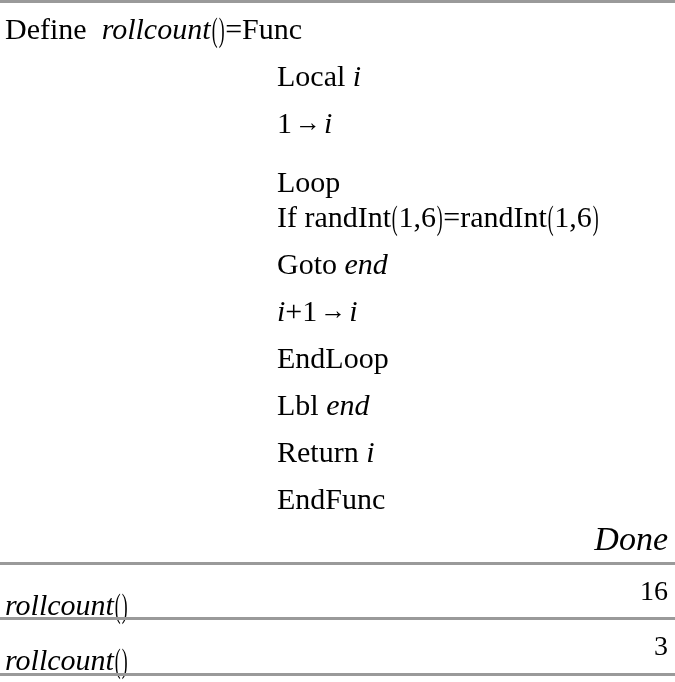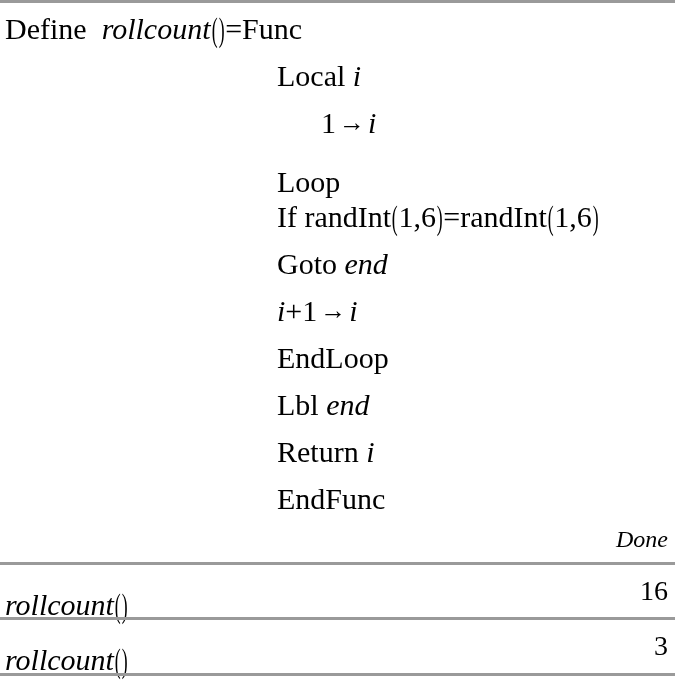--- a/index.html
+++ b/index.html
@@ -66,35 +66,35 @@
     font-size: 26px;
     position: relative;
     top: -2px;
   }
 
   
   #definition-block { position: absolute; left: 0; top: 0; width: 675px; }
   .def-head { left: 5px;  top: 14px; }
   .body-line { left: 277px; }
   .bl1  { top: 61px;  }
-  .bl2  { top: 108px; margin-left: 44px; }
+  .bl2  { top: 108px; }
   .bl3  { top: 167px; }
   .bl4  { top: 202px; }
   .bl5  { top: 249px; }
   .bl6  { top: 296px; }
   .bl7  { top: 343px; }
   .bl8  { top: 390px; }
   .bl9  { top: 437px; }
   .bl10 { top: 484px; }
 
   
   .result-right {
     position: absolute;
     right: 7px;
-    font-size: 24px;
+    font-size: 34px;
     line-height: 30px;
     white-space: nowrap;
   }
   .done-val  { top: 524px; font-style: italic; }
 
   .entry-row { position: absolute; left: 0; width: 675px; height: 55px; }
   .row1 { top: 565px; }
   .row2 { top: 620px; }
   .entry-expr {
     position: absolute;

